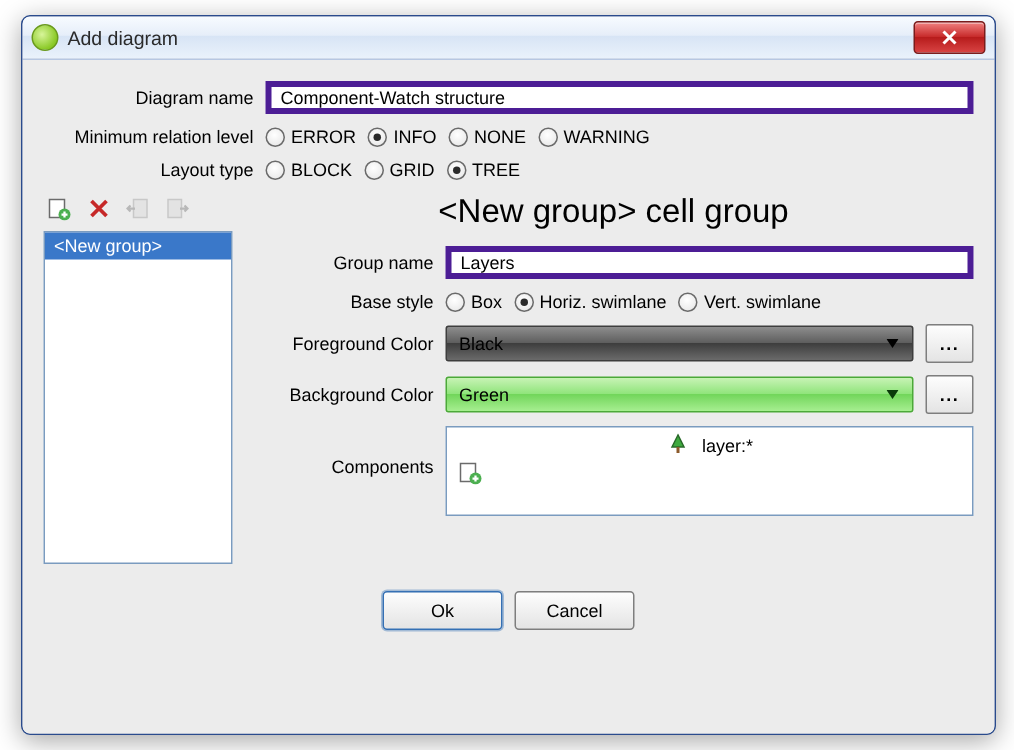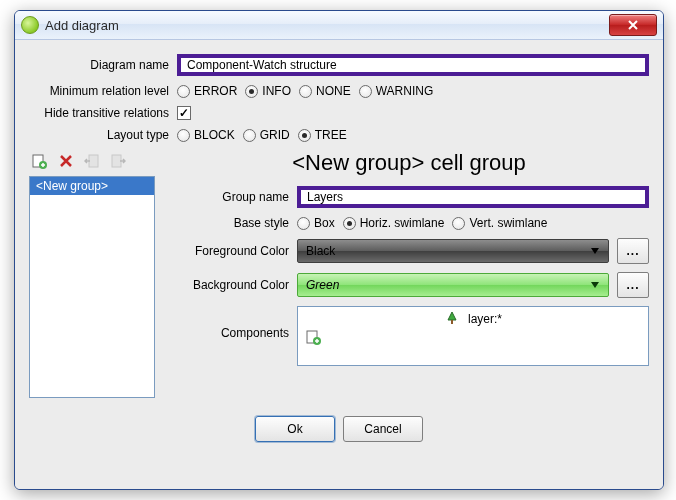--- a/index.html
+++ b/index.html
@@ -183,21 +183,20 @@
   }
   .combo.black {
     background: linear-gradient(#8d8d8d,#5d5d5d 49%,#3e3e3e 50%,#6a6a6a);
     color: #000;
     border-color: #3e3e3e;
   }
   .combo.green {
     background: linear-gradient(#c7f3b5,#8fe47a 49%,#72d65b 50%,#a6ee90);
     color: #000;
     border-color: #4ca939;
-    font-style: italic;
   }
   .color-edit-btn {
     width: 30px; height: 24px;
     border: 1px solid #7e7e7e;
     border-radius: 2px;
     background: linear-gradient(#fdfdfd,#e4e4e4);
     display: inline-flex; align-items: center; justify-content: center;
     font-weight: bold;
     letter-spacing: 1px;
     cursor: default;
@@ -282,26 +281,20 @@
             <span class="radio"></span>
             <span>NONE</span>
           </span>
           <span class="radio-item">
             <span class="radio"></span>
             <span>WARNING</span>
           </span>
         </div>
       </div>
 
-      <div class="form-row">
-        <span class="lbl">Hide transitive relations</span>
-        <div class="field">
-          <span class="checkbox sel"></span>
-        </div>
-      </div>
 
       <div class="form-row">
         <span class="lbl">Layout type</span>
         <div class="field radio-row">
           <span class="radio-item">
             <span class="radio"></span>
             <span>BLOCK</span>
           </span>
           <span class="radio-item">
             <span class="radio"></span>

